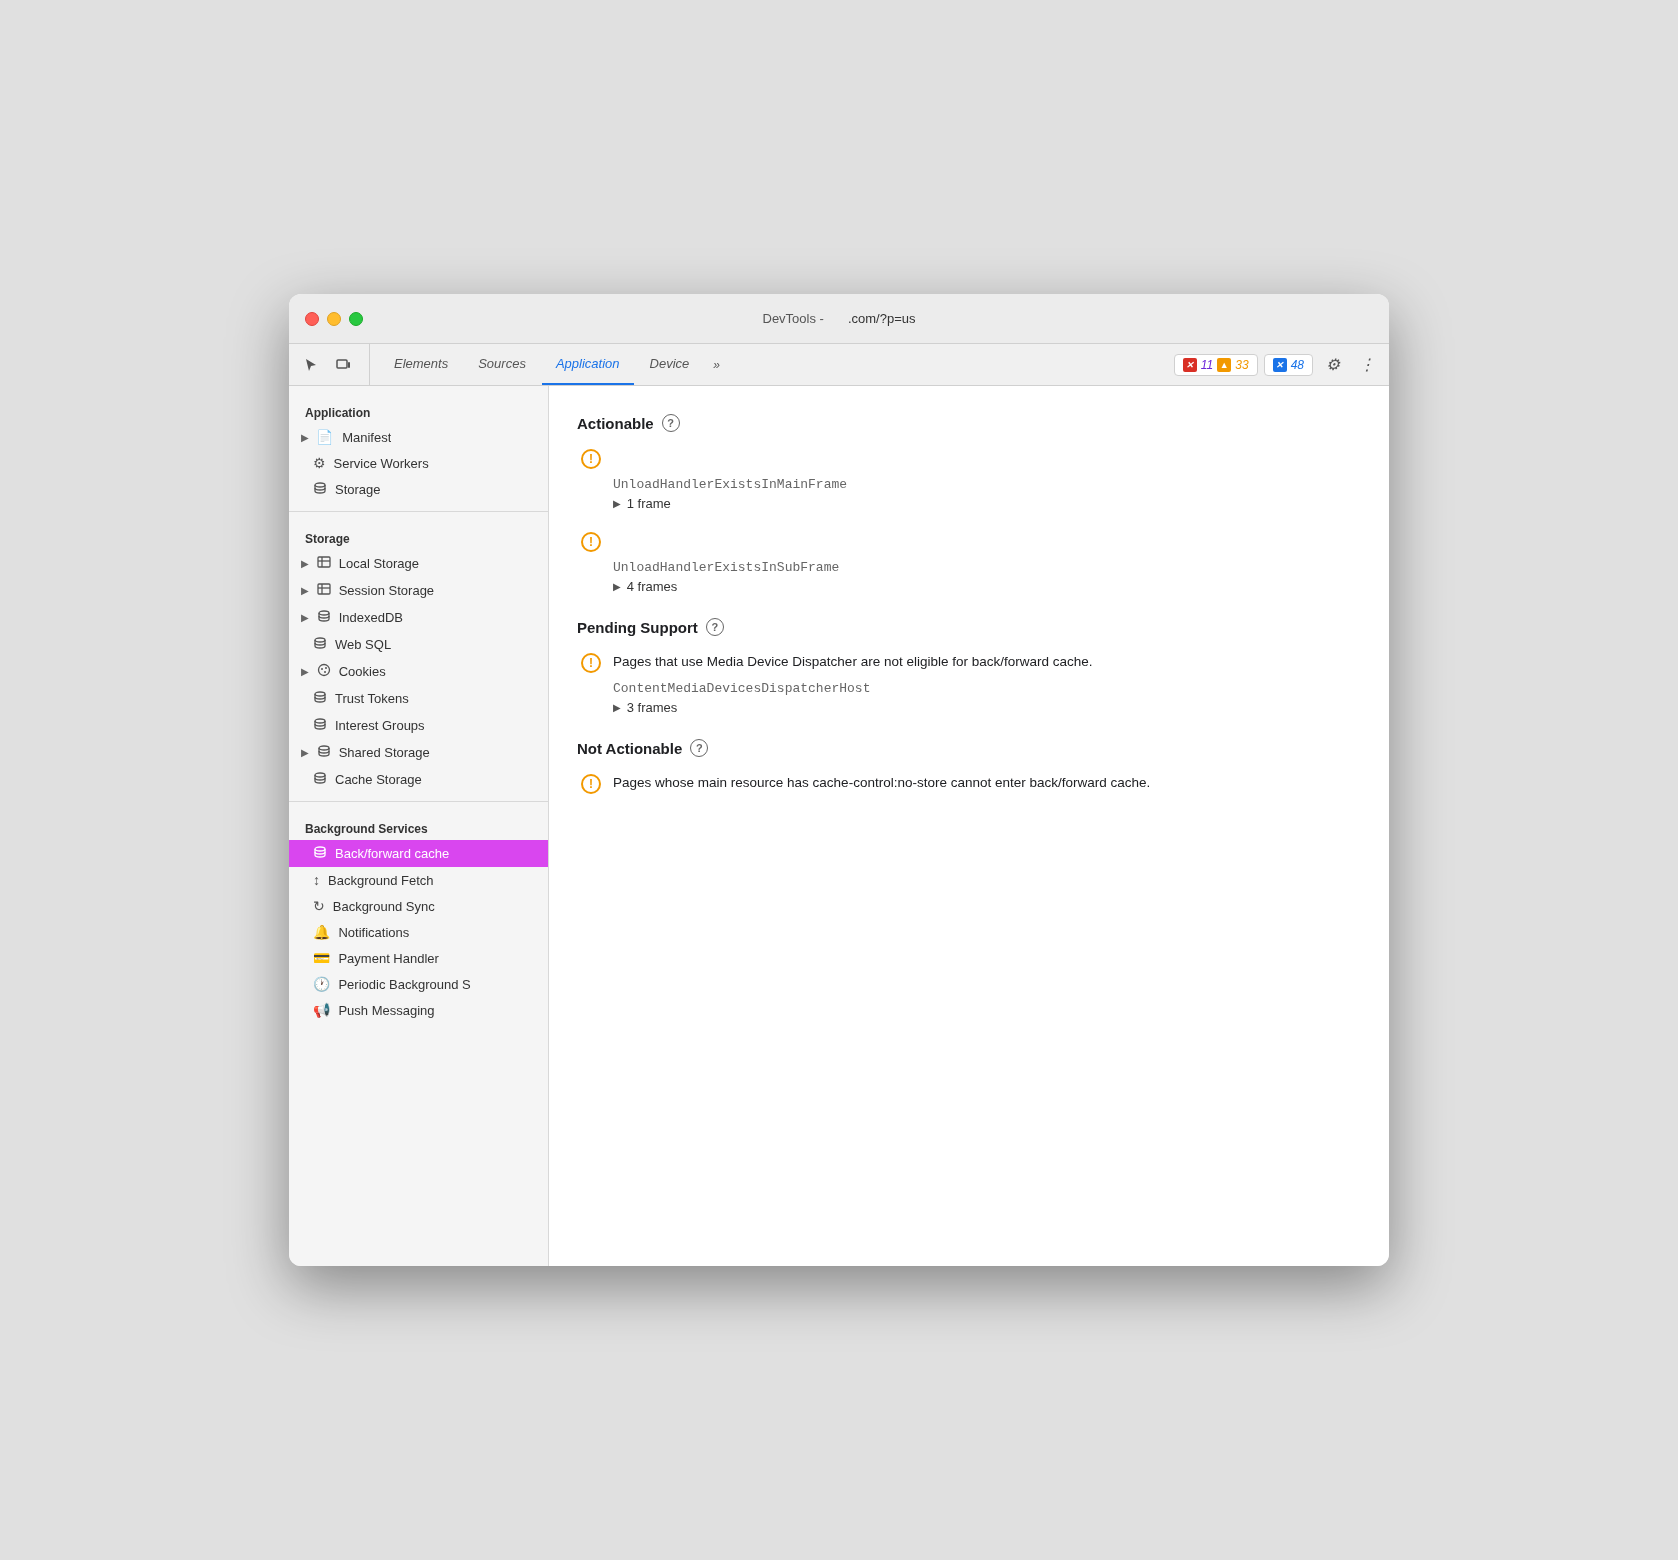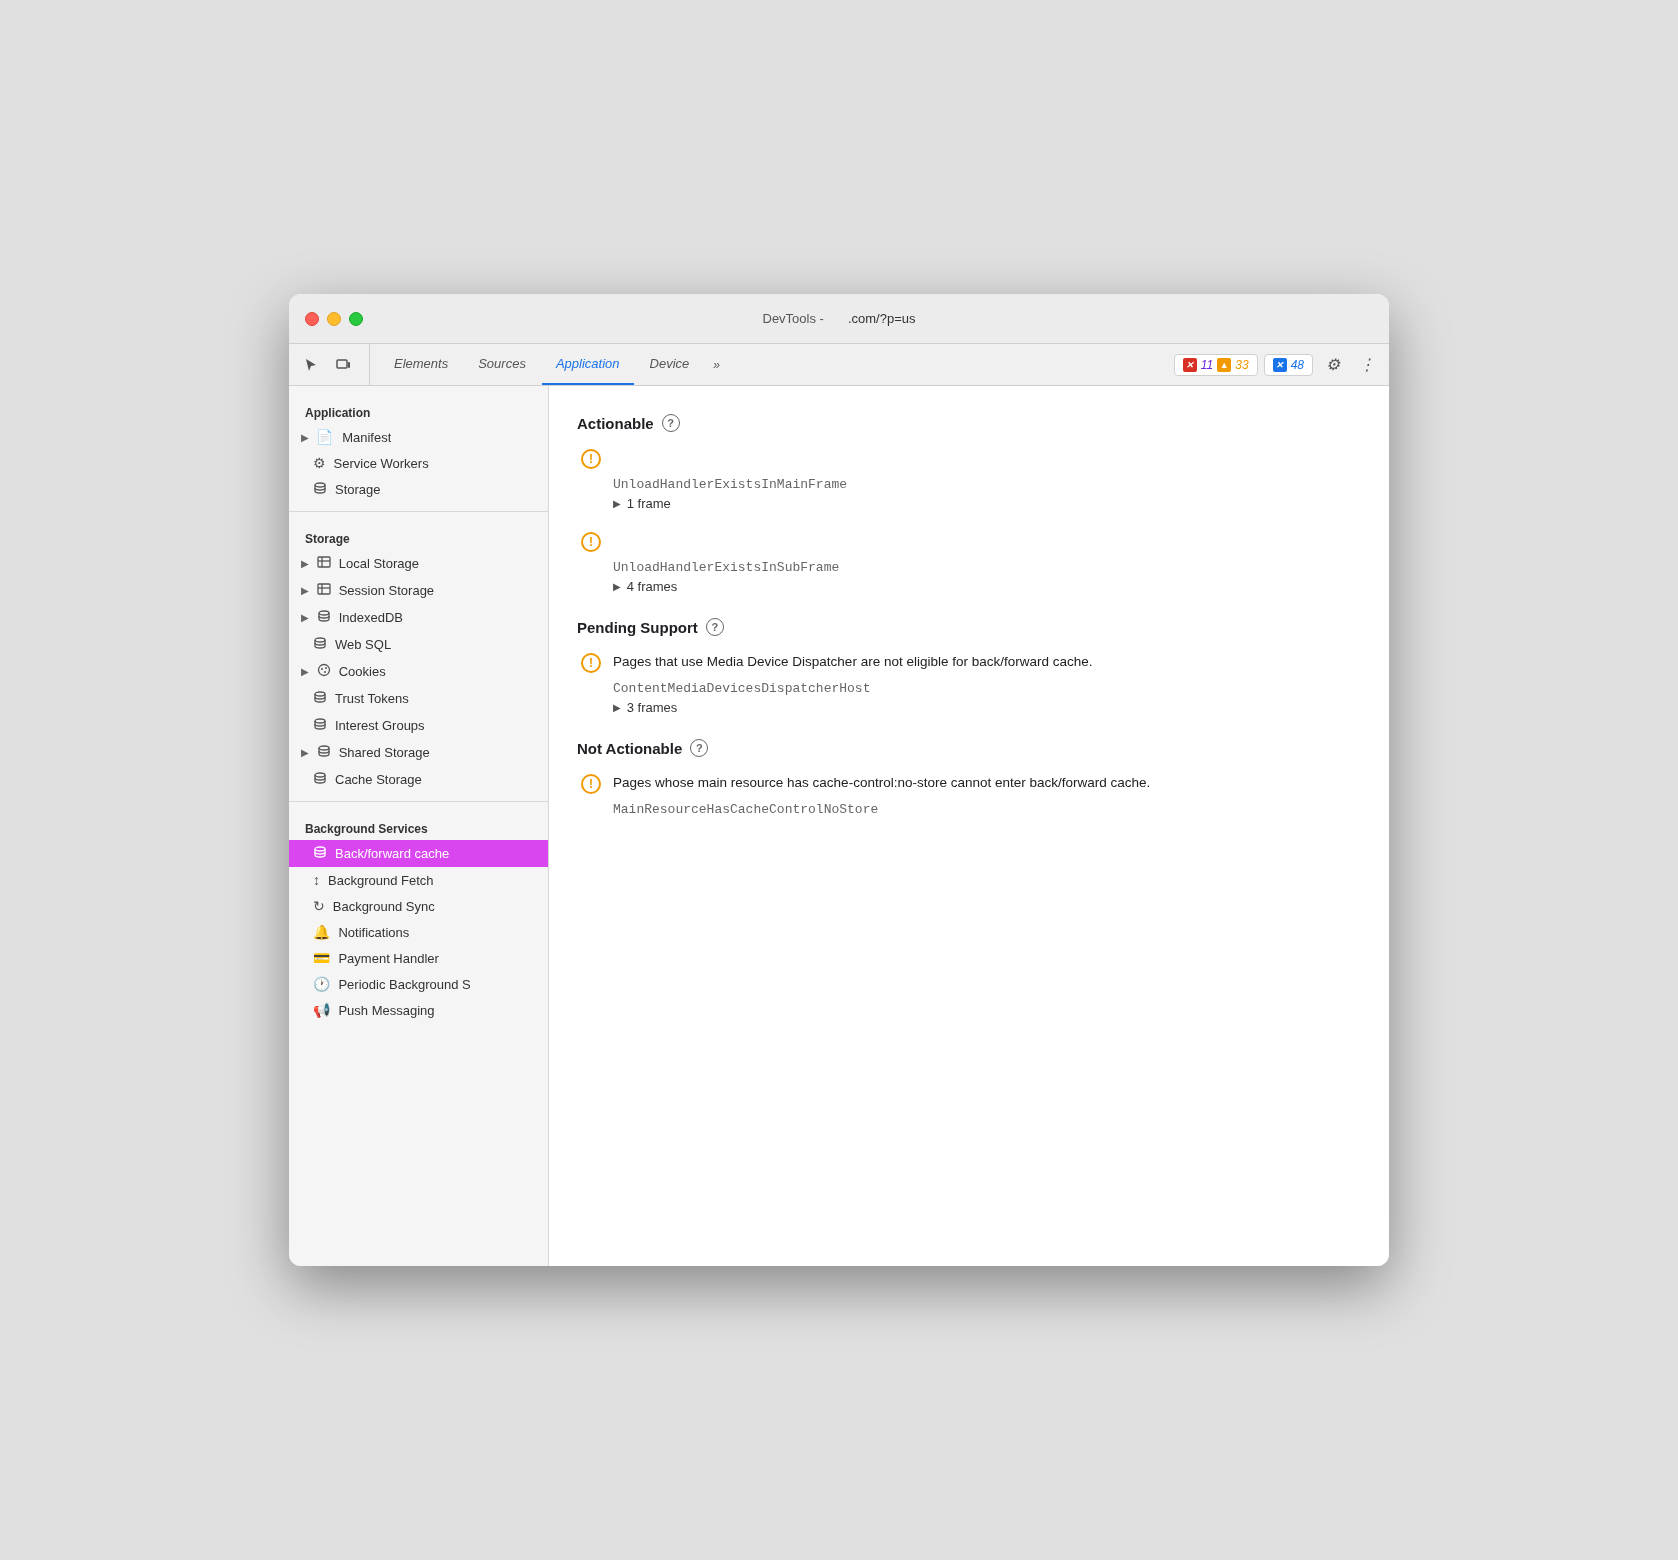--- a/index.html
+++ b/index.html
@@ -576,18 +576,17 @@
       <div class="section-header section-spacer">
         <span class="section-title">Not Actionable</span>
         <span class="help-icon">?</span>
       </div>
 
       <div class="issue-block">
         <div class="issue-row">
           <div class="warning-icon">!</div>
           <div class="issue-text">Pages whose main resource has cache-control:no-store cannot enter back/forward cache.</div>
         </div>
-        <div class="issue-code">MainResourceHasCacheControlNoStore</div>
       </div>
 
     </div>
   </div>
 </div>
 
 </body></html>

